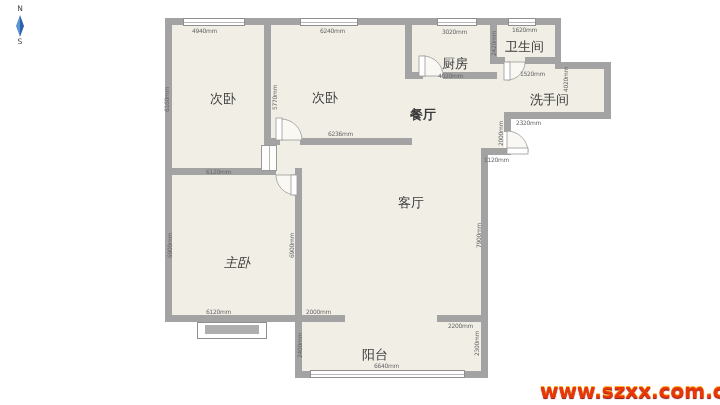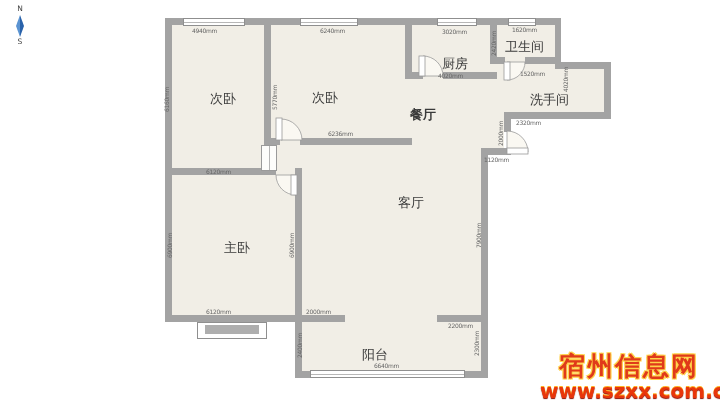--- a/index.html
+++ b/index.html
@@ -101,21 +101,21 @@
     <text x="13" y="43" font-size="7.5" fill="#444" text-anchor="middle">S</text>
   </svg>
 
   <div class="rlabel" style="left:210px;top:92px;">次卧</div>
   <div class="rlabel" style="left:312px;top:91px;">次卧</div>
   <div class="rlabel" style="left:442px;top:57px;">厨房</div>
   <div class="rlabel" style="left:505px;top:40px;">卫生间</div>
   <div class="rlabel" style="left:530px;top:93px;font-family:Liberation Serif, serif;">洗手间</div>
   <div class="rlabel" style="left:410px;top:108px;font-weight:bold;">餐厅</div>
   <div class="rlabel" style="left:398px;top:196px;">客厅</div>
-  <div class="rlabel" style="left:224px;top:241px;">主卧</div>
+  <div class="rlabel" style="left:224px;top:256px;font-style:italic;">主卧</div>
   <div class="rlabel" style="left:362px;top:348px;">阳台</div>
 
   <div class="dim" style="left:192px;top:28px;">4940mm</div>
   <div class="dim" style="left:320px;top:28px;">6240mm</div>
   <div class="dim" style="left:442px;top:29px;">3020mm</div>
   <div class="dim" style="left:512px;top:27px;">1620mm</div>
   <div class="dim" style="left:438px;top:73px;">4020mm</div>
   <div class="dim" style="left:520px;top:71px;">1520mm</div>
   <div class="dim" style="left:328px;top:131px;">6236mm</div>
   <div class="dim" style="left:206px;top:169px;">6120mm</div>
@@ -131,17 +131,16 @@
   <div class="vdim" style="left:491px;top:56px;">2420mm</div>
   <div class="vdim" style="left:563px;top:92px;">4020mm</div>
   <div class="vdim" style="left:167px;top:258px;">6900mm</div>
   <div class="vdim" style="left:289px;top:258px;">6900mm</div>
   <div class="vdim" style="left:498px;top:146px;">2000mm</div>
   <div class="vdim" style="left:476px;top:248px;">7900mm</div>
   <div class="vdim" style="left:297px;top:358px;">2400mm</div>
   <div class="vdim" style="left:474px;top:356px;">2300mm</div>
 
   <div class="wm">
-    <div class="wm1">宿州信息网</div>
     <div class="wm2">www.szxx.com.cn</div>
   </div>
 
 </div>
 
 </body></html>

